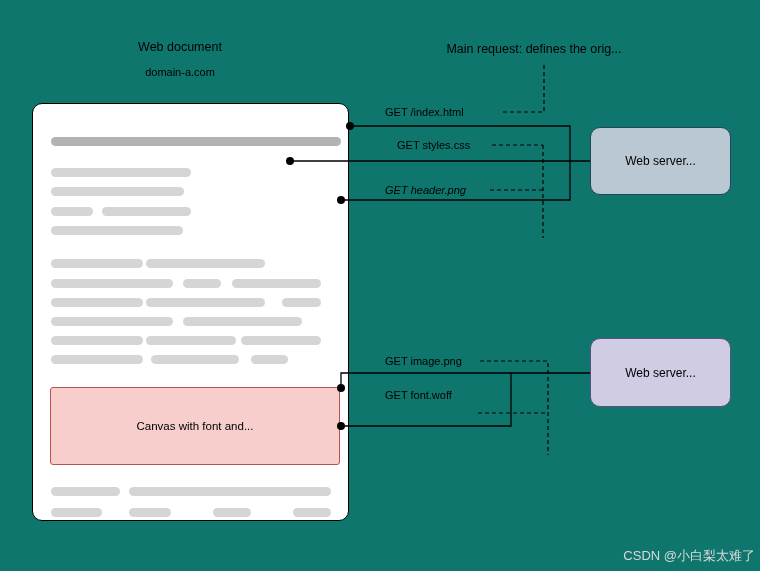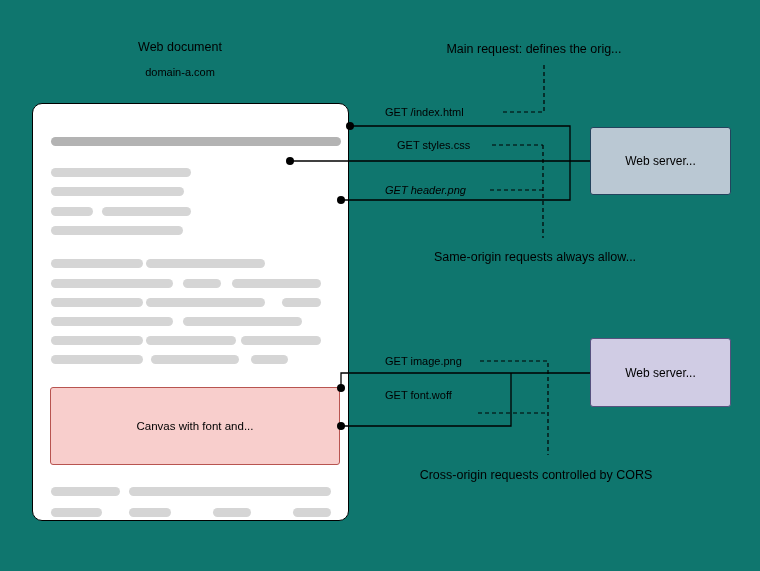--- a/index.html
+++ b/index.html
@@ -19,21 +19,21 @@
     position:absolute;left:201px;top:167px;width:139px;height:69px;
     background:#fff2cc;border:1px solid #d6b656;border-radius:3px;box-sizing:border-box;
     display:flex;align-items:center;justify-content:center;font-size:11px;
   }
   .canvasbox{
     position:absolute;left:50px;top:387px;width:290px;height:78px;
     background:#f8cecc;border:1px solid #b85450;border-radius:3px;box-sizing:border-box;
     display:flex;align-items:center;justify-content:center;font-size:11.5px;
   }
   .server{
-    position:absolute;width:141px;box-sizing:border-box;border-radius:3px;
+    position:absolute;width:141px;box-sizing:border-box;border-radius:10px;
     display:flex;align-items:center;justify-content:center;font-size:12px;
   }
   .server1{left:590px;top:127px;height:68px;background:#bac8d3;border:1.4px solid #23445d;}
   .server2{left:590px;top:338px;height:69px;background:#d0cce4;border:1.4px solid #56517e;}
   .getlabel{font-size:11px;}
   .annot{font-size:12.5px;}
   .title{font-size:12.5px;}
   .sub{font-size:11px;}
   .watermark{font-size:13px;color:#d9d9d9;}
   svg.layer{position:absolute;left:0;top:0;z-index:5;pointer-events:none;}
@@ -42,22 +42,20 @@
 </style>
 </head>
 <body>
 
 <div id="stage">
 
   <div class="txt title center" style="left:100px;top:40px;width:160px;">Web document</div>
   <div class="txt sub center" style="left:100px;top:65px;width:160px;">domain-a.com</div>
 
   <div class="txt annot center" style="left:384px;top:42px;width:300px;">Main request: defines the orig...</div>
-  <div class="txt annot center" style="left:385px;top:250px;width:300px;">Same-origin requests always allow...</div>
-  <div class="txt annot center" style="left:386px;top:468px;width:300px;">Cross-origin requests controlled by CORS</div>
 
   <div class="doc">
 
     <div class="bar dark" style="left:18px;top:33px;width:290px;"></div>
 
     <div class="bar" style="left:18px;top:64px;width:140px;"></div>
     <div class="bar" style="left:18px;top:83px;width:133px;"></div>
     <div class="bar" style="left:18px;top:103px;width:42px;"></div>
     <div class="bar" style="left:69px;top:103px;width:89px;"></div>
     <div class="bar" style="left:18px;top:122px;width:132px;"></div>
@@ -126,14 +124,15 @@
       <circle cx="341" cy="426" r="4"></circle>
     </g>
   </svg>
 
   <div class="txt getlabel" style="left:385px;top:105px;">GET /index.html</div>
   <div class="txt getlabel" style="left:397px;top:138px;">GET styles.css</div>
   <div class="txt getlabel" style="left:385px;top:183px;font-style:italic;">GET header.png</div>
   <div class="txt getlabel" style="left:385px;top:354px;">GET image.png</div>
   <div class="txt getlabel" style="left:385px;top:388px;">GET font.woff</div>
 
+  <div class="txt watermark" style="left:593px;top:549px;width:162px;text-align:right;">CSDN @小白梨太难了</div>
 
 </div>
 
 </body></html>

